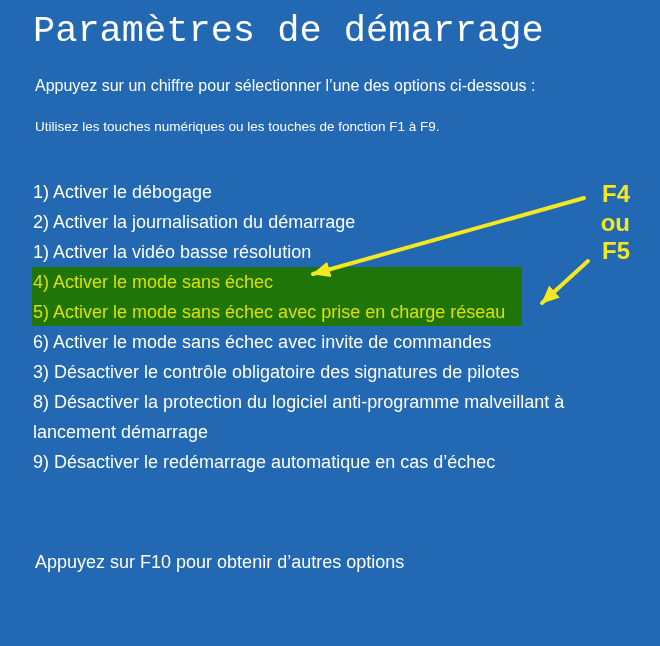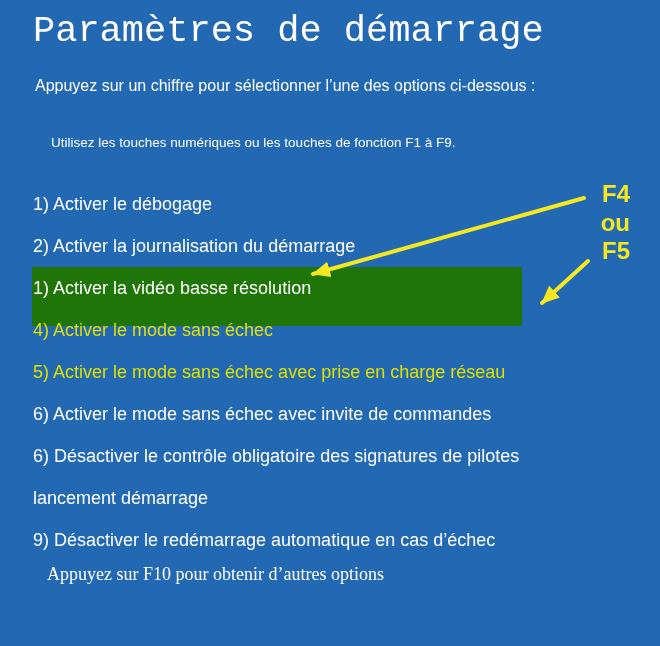--- a/index.html
+++ b/index.html
@@ -37,21 +37,21 @@
     top: 73px;
     margin: 0;
     font-size: 16px;
     line-height: 26px;
     white-space: nowrap;
   }
   .hint {
     position: absolute;
     left: 35px;
     top: 117px;
-    margin: 16px;
+    margin: 0;
     font-size: 13.5px;
     line-height: 20px;
     white-space: nowrap;
   }
   .highlight-block {
     position: absolute;
     left: 32px;
     top: 267px;
     width: 490px;
     height: 59px;
@@ -60,36 +60,34 @@
   .options {
     position: absolute;
     left: 33px;
     top: 177px;
     font-size: 18px;
     line-height: 30px;
   }
   .opt {
     height: 30px;
     white-space: nowrap;
-    margin-top: 12px;
   }
   .opt.hl {
     color: var(--highlight-text, #dde000);
   }
   .footer {
     position: absolute;
     left: 35px;
     top: 547px;
     font-size: 18px;
     line-height: 30px;
   }
   .footer p {
-    margin: 12px;
+    margin: 0;
     white-space: nowrap;
-    font-family: Liberation Serif, serif;
   }
   .annotation-label {
     position: absolute;
     left: 578px;
     top: 180px;
     width: 52px;
     text-align: right;
     font-size: 24px;
     font-weight: bold;
     line-height: 28.5px;
@@ -126,21 +124,22 @@
 
   <div class="highlight-block"></div>
 
   <div class="options">
     <div class="opt">1) Activer le débogage</div>
     <div class="opt">2) Activer la journalisation du démarrage</div>
     <div class="opt">1) Activer la vidéo basse résolution</div>
     <div class="opt hl">4) Activer le mode sans échec</div>
     <div class="opt hl">5) Activer le mode sans échec avec prise en charge réseau</div>
     <div class="opt">6) Activer le mode sans échec avec invite de commandes</div>
-    <div class="opt">6) Désactiver le contrôle obligatoire des signatures de pilotes</div>
+    <div class="opt">3) Désactiver le contrôle obligatoire des signatures de pilotes</div>
+    <div class="opt">8) Désactiver la protection du logiciel anti-programme malveillant à</div>
     <div class="opt">lancement démarrage</div>
     <div class="opt">9) Désactiver le redémarrage automatique en cas d’échec</div>
   </div>
 
   <div class="footer">
     <p>Appuyez sur F10 pour obtenir d’autres options</p>
   </div>
 
   <div class="annotation-label">
     <div>F4</div>

